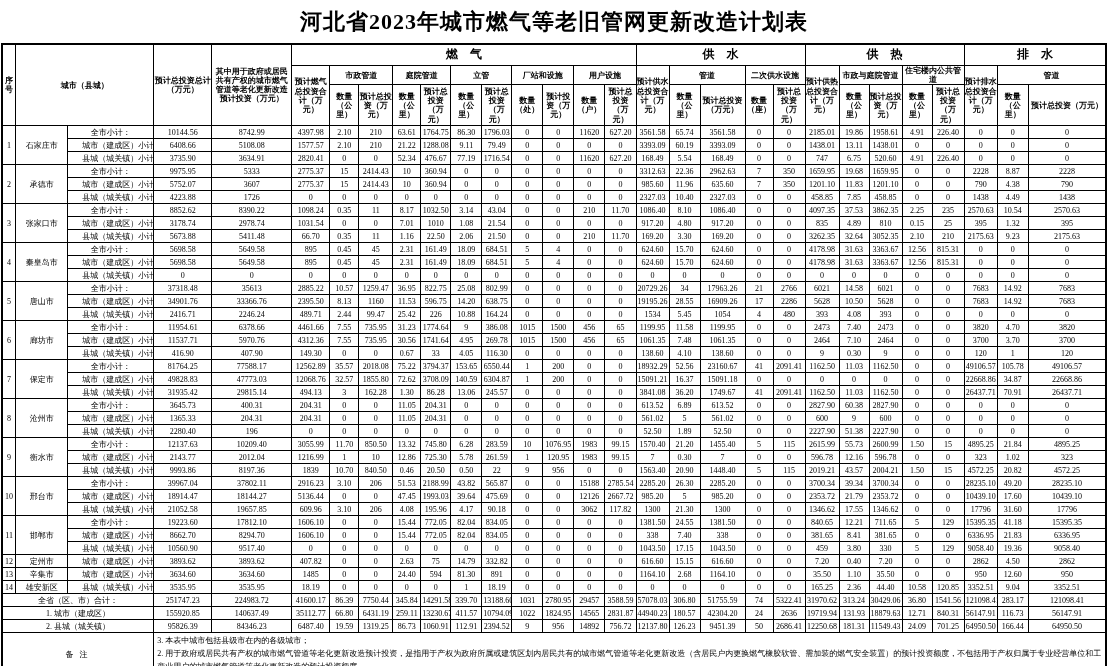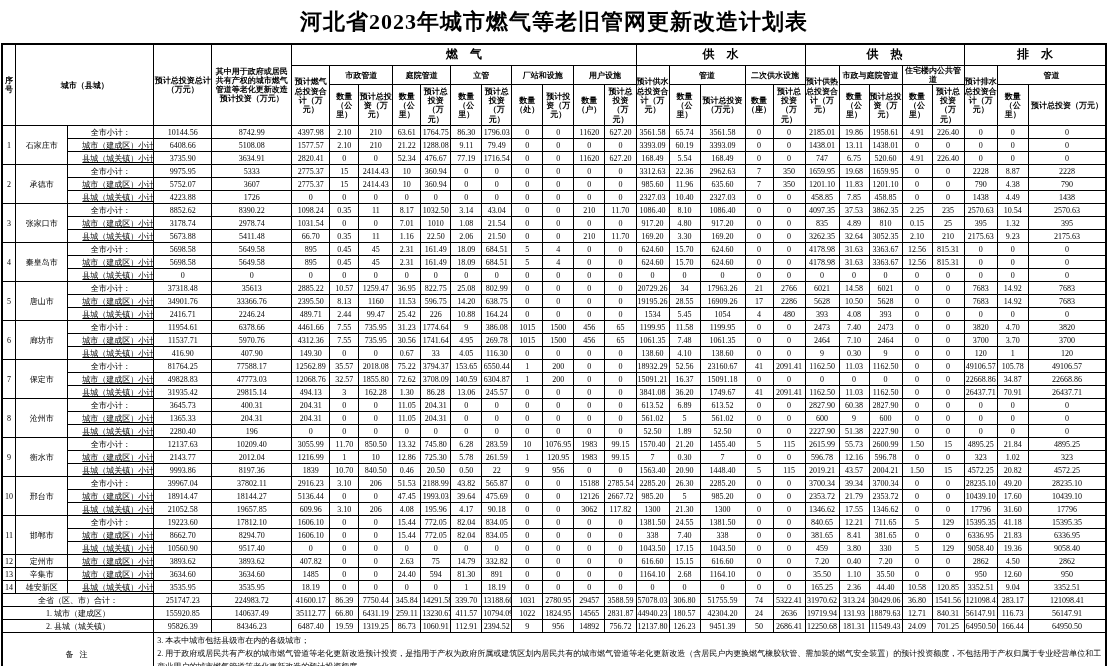--- a/index.html
+++ b/index.html
@@ -7,21 +7,21 @@
   .page{width:1108px;}
   .title{ text-align:center; font-weight:bold; font-size:22px; letter-spacing:1px; padding:7px 0 6px 0;}
   table{ border-collapse:collapse; table-layout:fixed; width:1104px; margin:0 auto; border:2px solid #000;}
   th,td{ border:1px solid #000; padding:0 1px; text-align:center; font-size:8px; line-height:1.15; overflow:hidden; word-break:break-all;}
   thead th{ font-weight:bold; padding:0;}
   thead tr.r1 th{height:20px;}
   thead tr.r2 th{height:16px;}
   thead tr.r3 th{height:40px;}
   .grp{ letter-spacing:12px; padding-left:12px; font-size:12px;}
   tbody td{ height:12px; white-space:nowrap;}
-  td.lbl-left{ text-align:center; padding-left:14px;text-decoration:underline;}
+  td.lbl-left{ text-align:center; padding-left:14px;}
   tr.notes td{ white-space:normal; text-align:left; vertical-align:middle; height:auto; padding:2px 3px;}
   tr.notes td.notes-label{ text-align:center; letter-spacing:6px; padding-left:6px;}
   .note-line{ line-height:1.6;}
 </style>
 </head>
 <body>
 
 <div class="page">
   <div class="title">河北省2023年城市燃气等老旧管网更新改造计划表</div>
 

